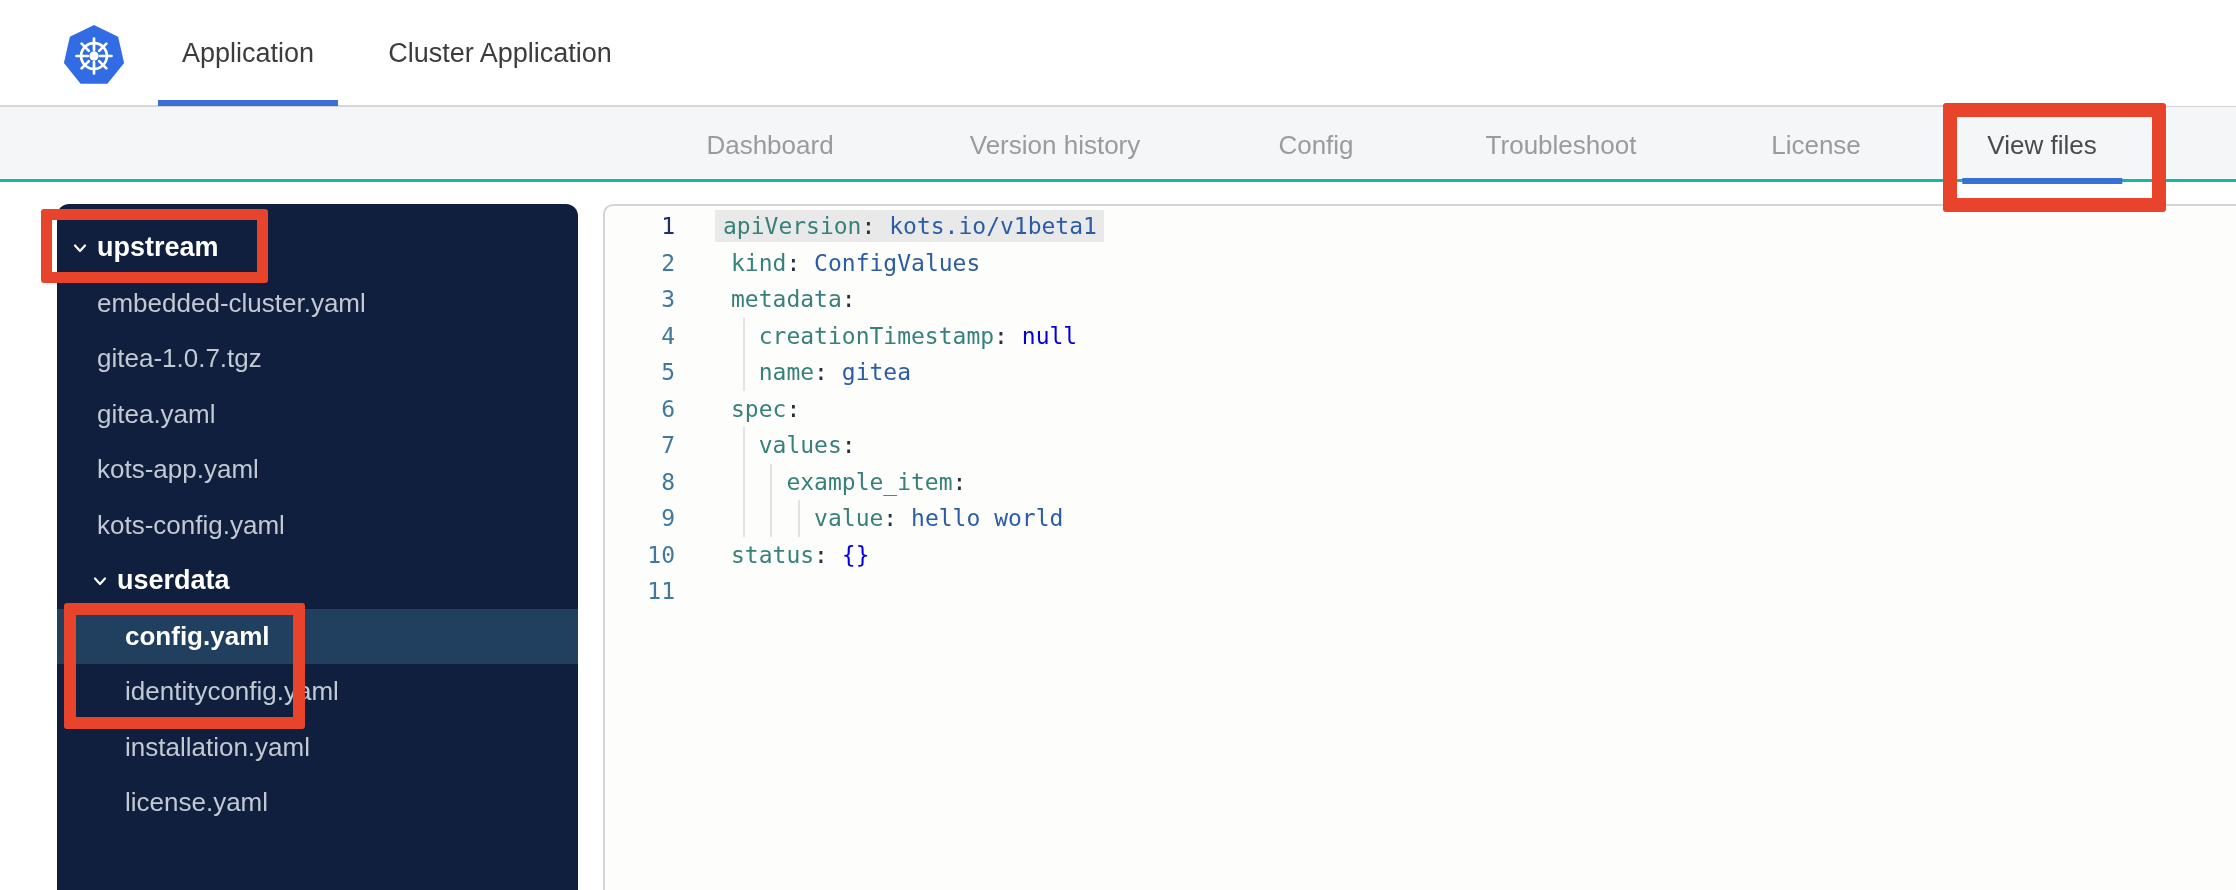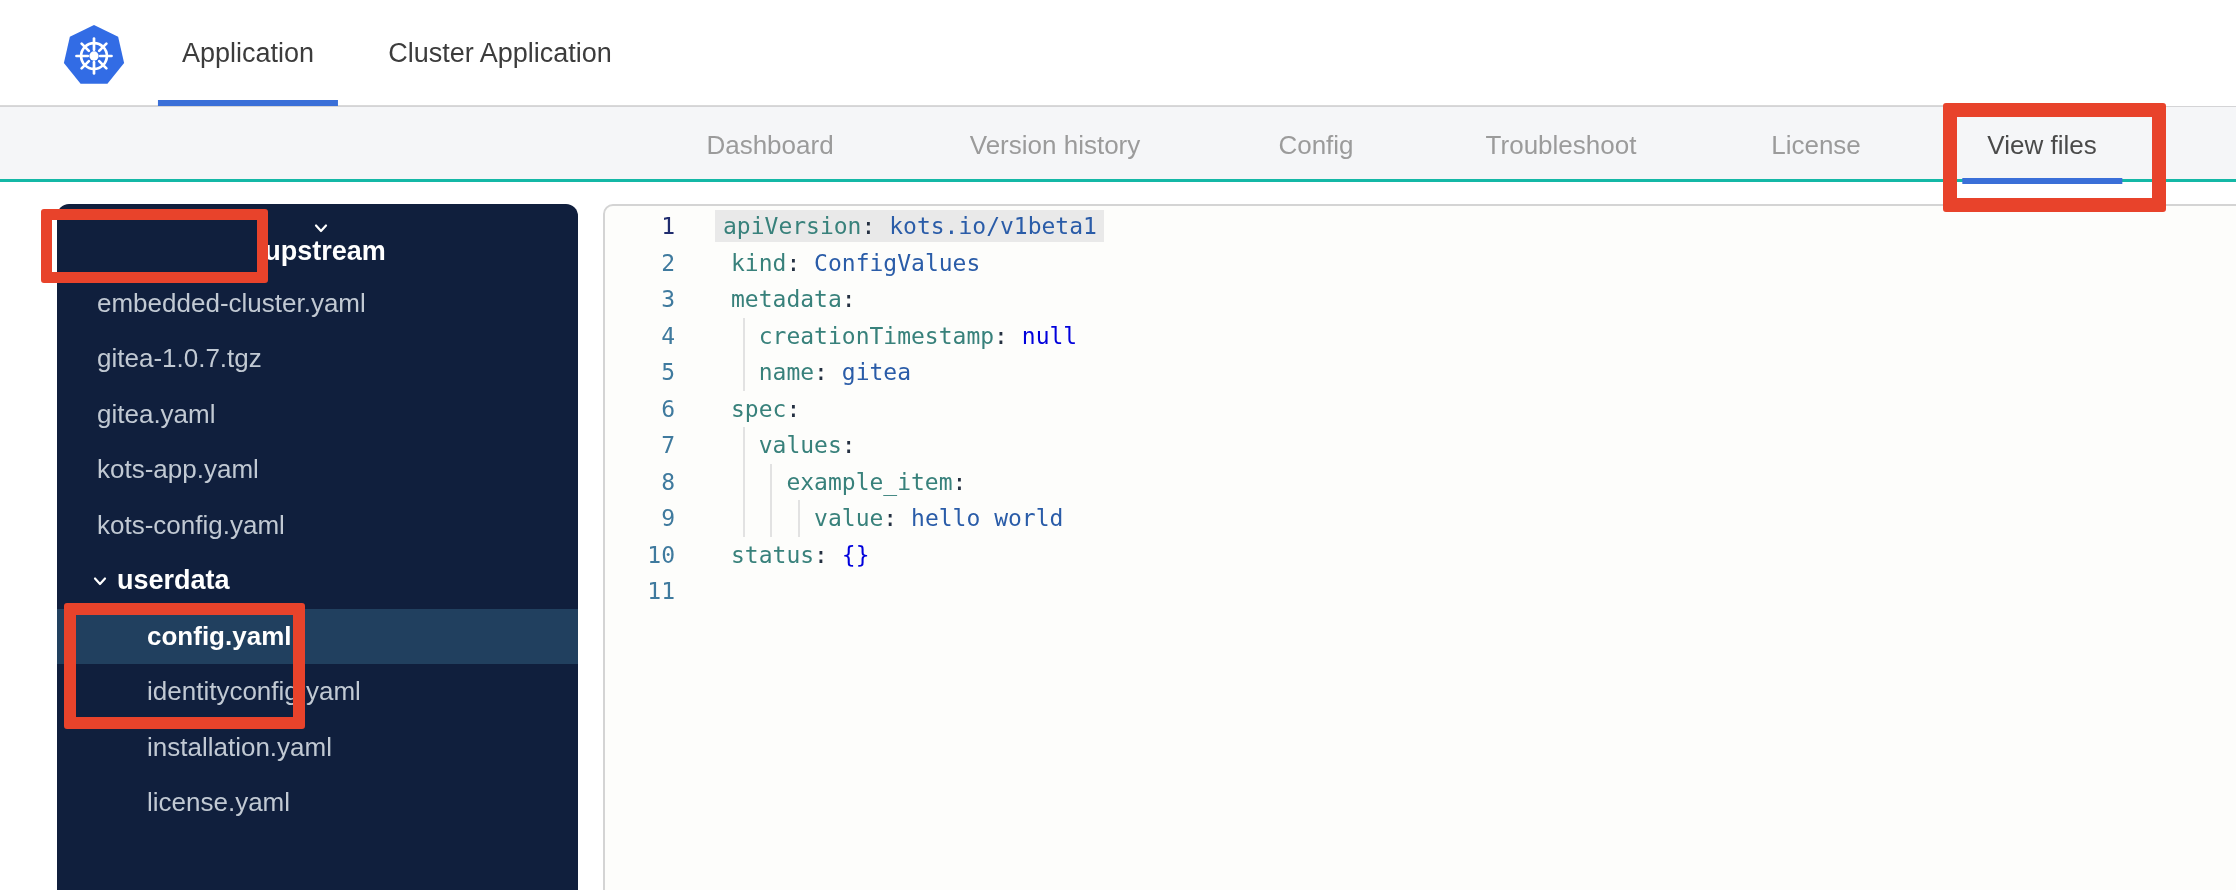--- a/index.html
+++ b/index.html
@@ -38,24 +38,24 @@
 
   
   .sidebar { position:absolute; left:57px; top:204px; width:521px; height:686px;
              background:var(--navy); border-radius:12px 12px 0 0; padding-top:16px;
              overflow:hidden; }
   .tree-row { height:55.5px; display:flex; align-items:center; cursor:pointer;
               font-size:26px; color:#c1c9d3; }
   .tree-row.folder { font-weight:700; color:#fff; font-size:27px; }
   .tree-row.selected { background:var(--navySel); font-weight:700; color:#fff; }
   .tree-row .chev { width:16px; height:16px; margin-right:9px; flex:0 0 16px; }
-  .pl-f1 { padding-left:15px;flex-direction:column; }  
+  .pl-f1 { padding-left:15px; }  
   .pl-i1 { padding-left:40px; }  
   .pl-f2 { padding-left:35px; }  
-  .pl-i2 { padding-left:90px; }  
+  .pl-i2 { padding-left:68px; }  
 
   
   .editor { position:absolute; left:603px; top:204px; width:1660px; height:710px;
             background:#fdfdfb; border:2px solid #d4d4d4; border-radius:10px; }
   .code-wrap { position:relative; width:100%; height:100%; padding-top:2px; cursor:text; }
   .code-line { height:36.5px; display:flex; align-items:center; white-space:pre;
                font-family:"DejaVu Sans Mono", monospace; font-size:23px; }
   .code-line .ln { width:70px; text-align:right; color:#3f7a9e; flex:0 0 70px; }
   .code-line.active-line .ln { color:#1f2c6e; }
   .code-line .ct { margin-left:56px; }

